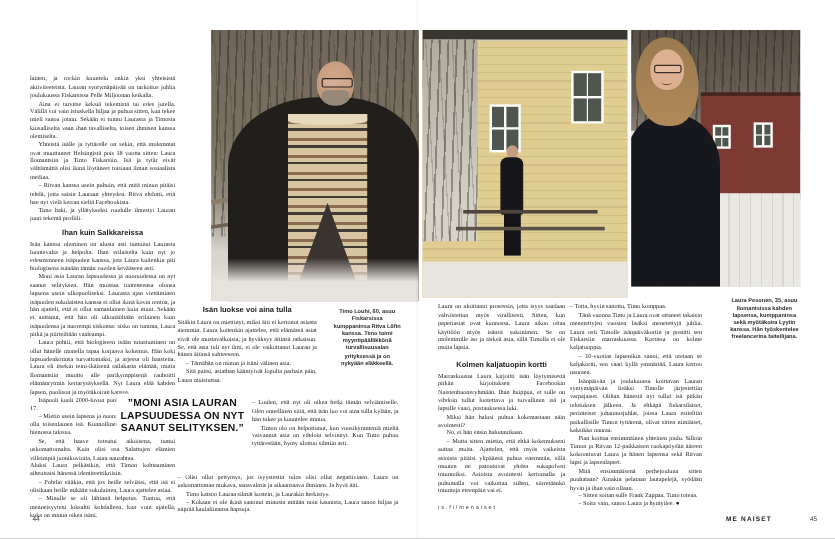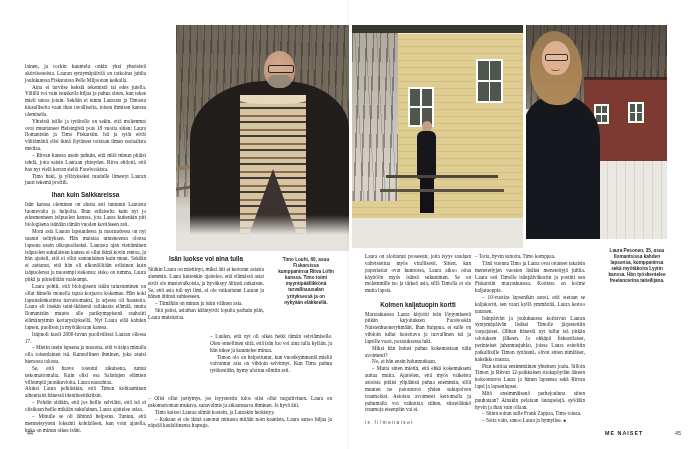--- a/index.html
+++ b/index.html
@@ -227,20 +227,21 @@
       </div>
     <div class="bodytext" style="position:absolute;left:0;top:142px;width:184px;">
         <p>– Olisi ollut pettymys, jos isyystestin tulos olisi ollut negatiivinen. Laura on uskomattoman mukava, sanavalmis ja aikaansaava ihminen. Ja hyvä äiti.</p>
         <p>Timo katsoo Lauraa silmät kostein, ja Laurakin herkistyy.</p>
         <p>– Kukaan ei ole ikinä sanonut minusta mitään noin kaunista, Laura sanoo hiljaa ja näprää kaulaliinansa hapsuja.</p>
       </div>
   </div>
 
   <div class="caption" style="left:278px;top:257px;width:56px;">Timo Louhi, 60, asuu Fiskarsissa kumppaninsa Ritva Löfin kanssa. Timo toimi myyntipäällikkönä turvallisuusalan yrityksessä ja on nykyään eläkkeellä.</div>
 
+  <div class="pullquote">”MONI ASIA LAURAN LAPSUUDESSA ON NYT SAANUT SELITYKSEN.”</div>
 
   <div class="col bodytext" style="left:365px;top:253px;width:106px;">
     <div>
         <p>Laura on aloittanut prosessin, jotta isyys saadaan vahvistettua myös virallisesti. Sitten, kun paperiasiat ovat kunnossa, Laura aikoo ottaa käyttöön myös isänsä sukunimen. Se on molemmille iso ja tärkeä asia, sillä Timolla ei ole muita lapsia.</p>
       </div>
     <h3 class="heading" style="margin-top:7px;">Kolmen kaljatuopin kortti</h3>
     <div>
         <p>Marraskuussa Laura kirjoitti isän löytymisestä pitkän kirjoituksen Facebookin Naistenhuoneryhmään. Ihan huippua, et sulle on vihdoin tullut luotettava ja turvallinen isä ja lapsille vaari, postauksessa luki.</p>
         <p>Miksi hän halusi puhua kokemastaan näin avoimesti?</p>
         <p>No, ei hän ensin halunnutkaan.</p>

